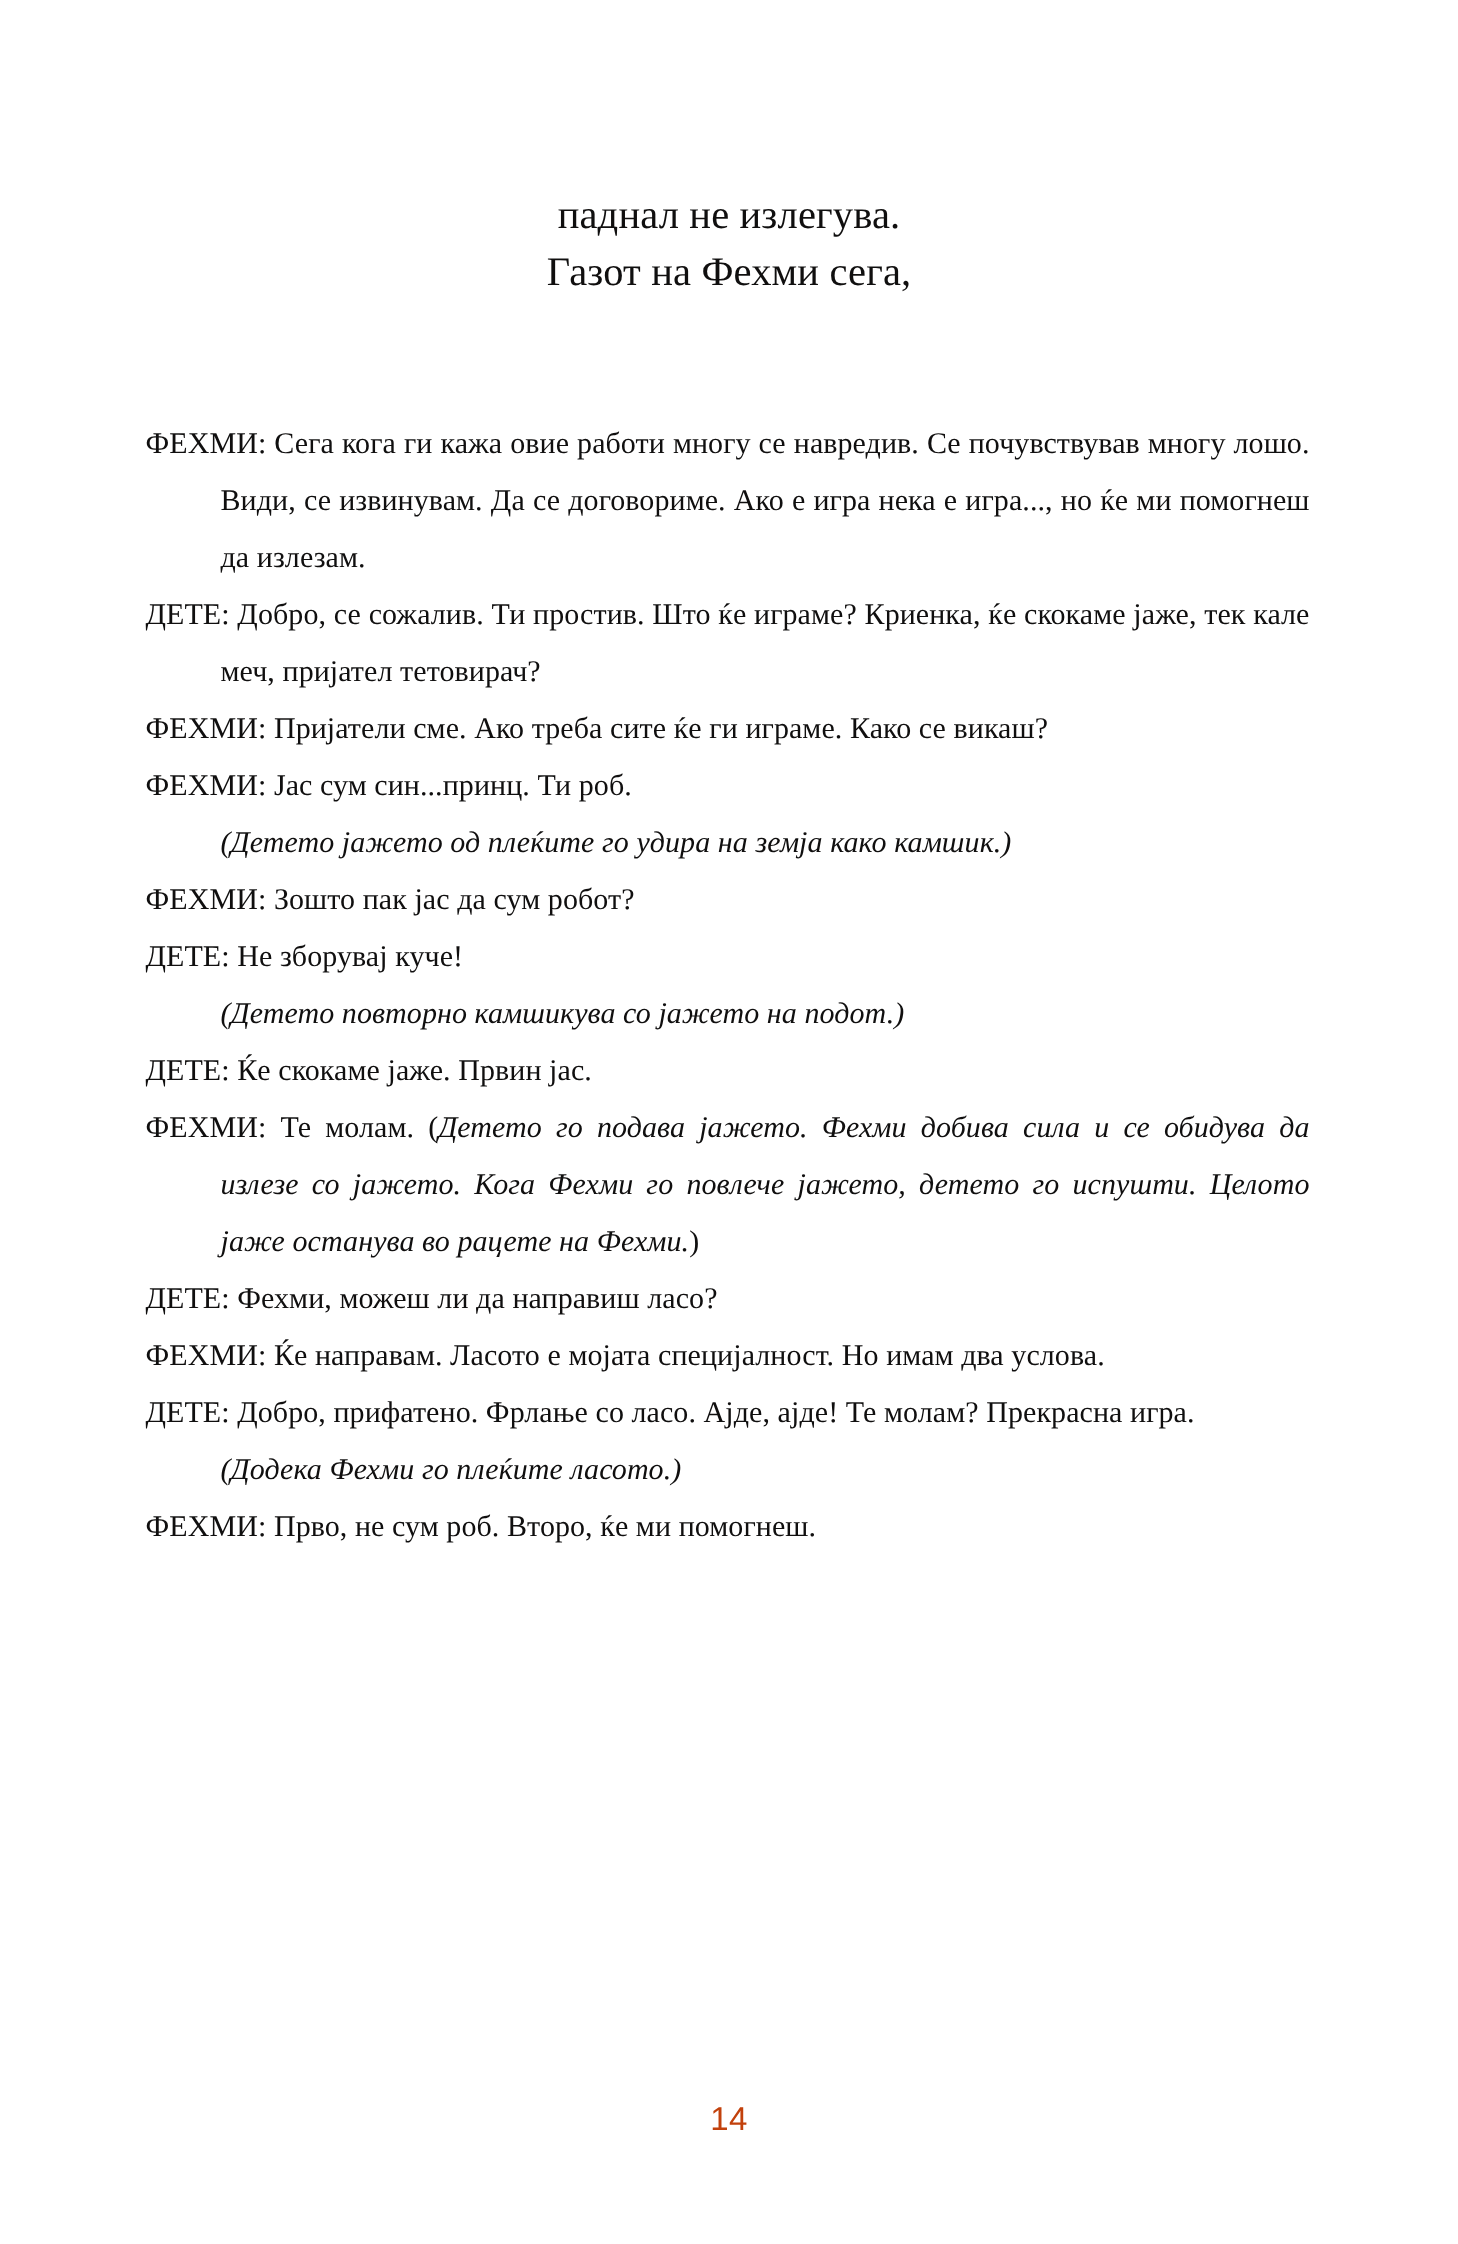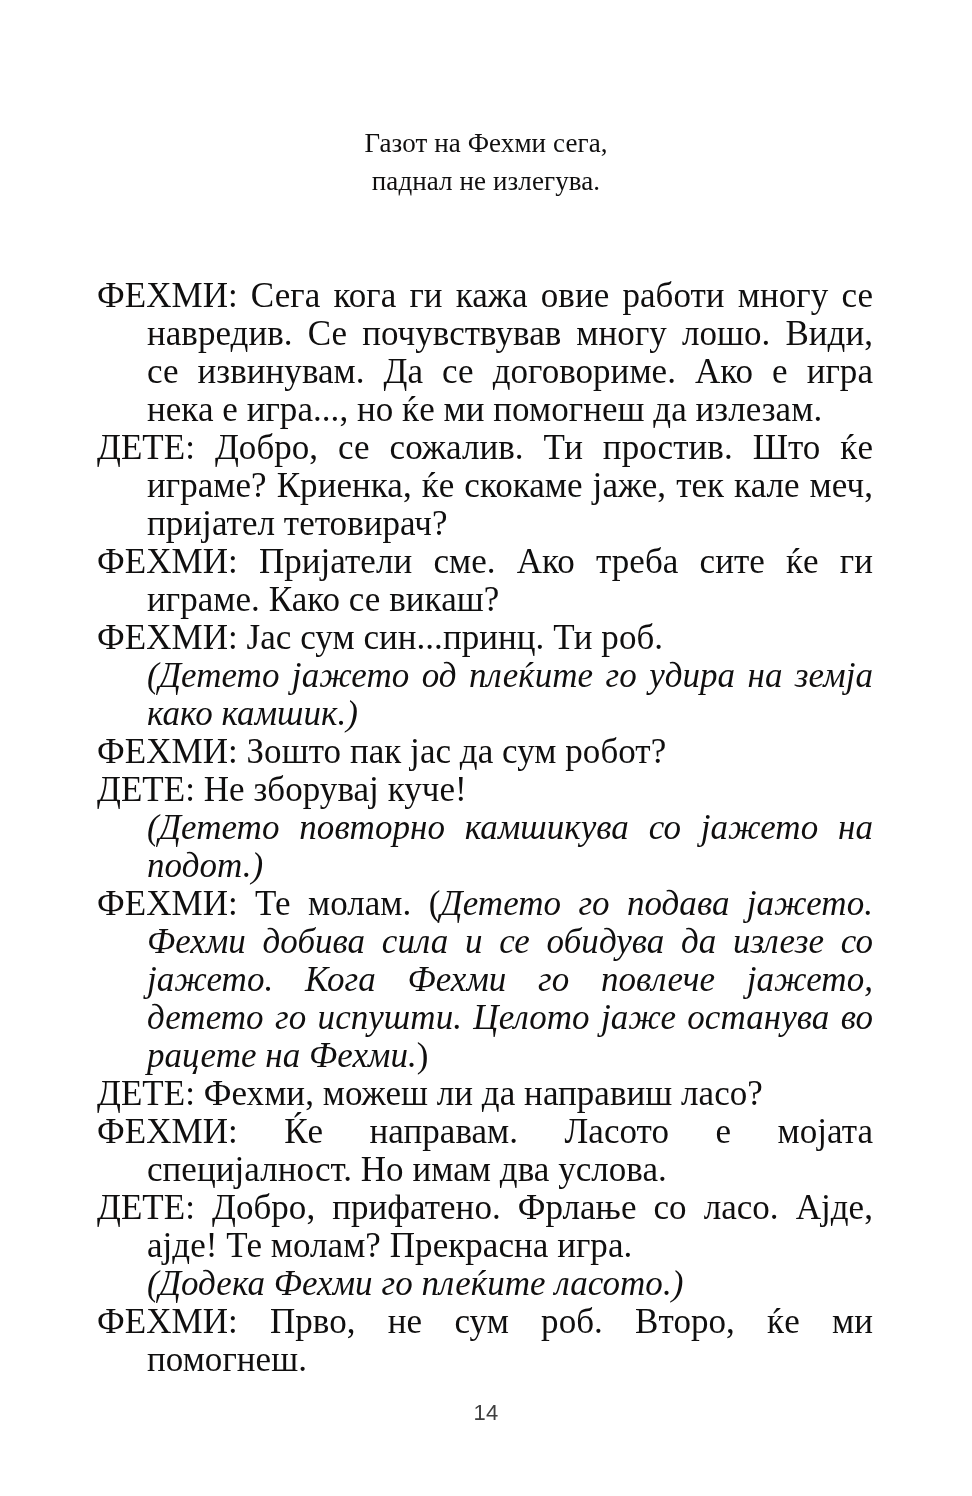--- a/index.html
+++ b/index.html
@@ -32,21 +32,21 @@
     display: block;
     white-space: pre;
   }
 
   
   .body-text {
     position: absolute;
     left: 97px;
     top: 277px;
     width: 776px;
-    font-size: 35px;
+    font-size: 20px;
     line-height: 38px;
     text-align: justify;
     text-justify: inter-word;
     letter-spacing: 0.05px;
   }
 
   
   .speech {
     text-indent: 0;
     padding-left: 50px;
@@ -72,32 +72,32 @@
 
   
   .folio {
     position: absolute;
     left: 0;
     top: 1400px;
     width: 972px;
     text-align: center;
     font-family: "Liberation Sans", "DejaVu Sans", sans-serif;
     font-size: 22px;
-    color: #404040;
+    color: #c2410c;
     letter-spacing: 0.3px;
   }
 </style>
 </head>
 <body>
 
 <div class="page">
 
   <div class="verse">
+    <span class="vline">паднал не излегува.</span>
     <span class="vline">Газот на Фехми сега,</span>
-    <span class="vline">паднал не излегува.</span>
   </div>
 
   <div class="body-text">
 
     <p class="speech"><span class="first">ФЕХМИ: Сега кога ги кажа овие работи многу се навредив. Се почувствував многу лошо. Види, се извинувам. Да се договориме. Ако е игра нека е игра..., но ќе ми помогнеш да излезам.</span></p>
 
     <p class="speech"><span class="first">ДЕТЕ: Добро, се сожалив. Ти простив. Што ќе играме? Криенка, ќе скокаме јаже, тек кале меч, пријател тетовирач?</span></p>
 
     <p class="speech"><span class="first">ФЕХМИ: Пријатели сме. Ако треба сите ќе ги играме. Како се викаш?</span></p>
 
@@ -105,20 +105,21 @@
 
     <p class="stage">(Детето јажето од плеќите го удира на земја како камшик.)</p>
 
     <p class="speech"><span class="first">ФЕХМИ: Зошто пак јас да сум робот?</span></p>
 
     <p class="speech"><span class="first">ДЕТЕ: Не зборувај куче!</span></p>
 
     <p class="stage">(Детето повторно камшикува со јажето на подот.)</p>
 
 
+    <p class="speech"><span class="first">ДЕТЕ: Ќе скокаме јаже. Првин јас.</span></p>
 
     <p class="speech"><span class="first">ФЕХМИ: Те молам. (</span><em class="it">Детето го подава јажето. Фехми добива сила и се обидува да излезе со јажето. Кога Фехми го повлече јажето, детето го испушти. Целото јаже останува во рацете на Фехми.</em><span>)</span></p>
 
     <p class="speech"><span class="first">ДЕТЕ: Фехми, можеш ли да направиш ласо?</span></p>
 
     <p class="speech"><span class="first">ФЕХМИ: Ќе направам. Ласото е мојата специјалност. Но имам два услова.</span></p>
 
     <p class="speech"><span class="first">ДЕТЕ: Добро, прифатено. Фрлање со ласо. Ајде, ајде! Те молам? Прекрасна игра.</span></p>
 
     <p class="stage">(Додека Фехми го плеќите ласото.)</p>

